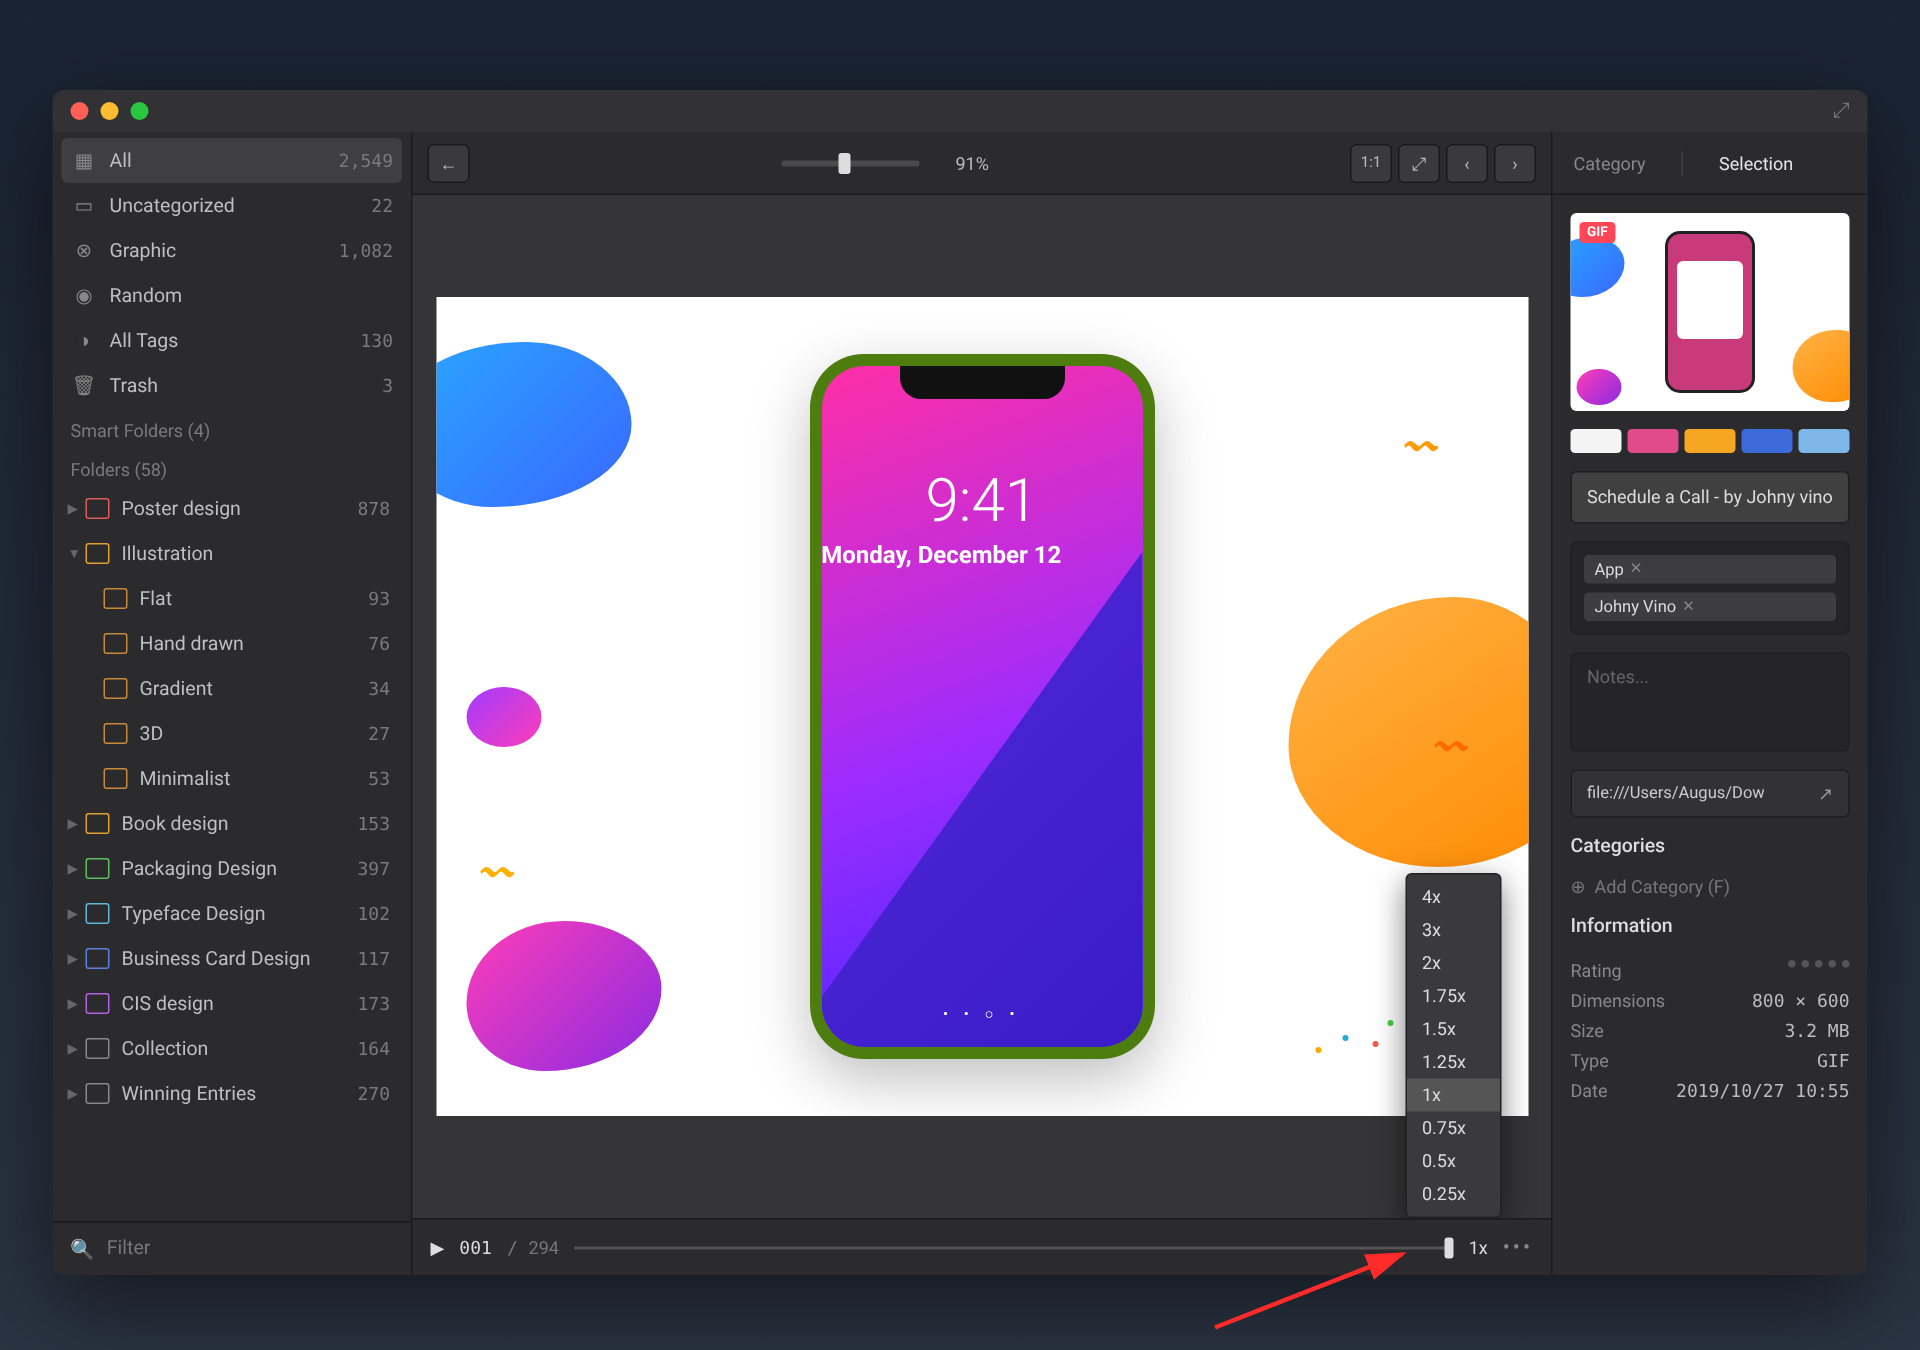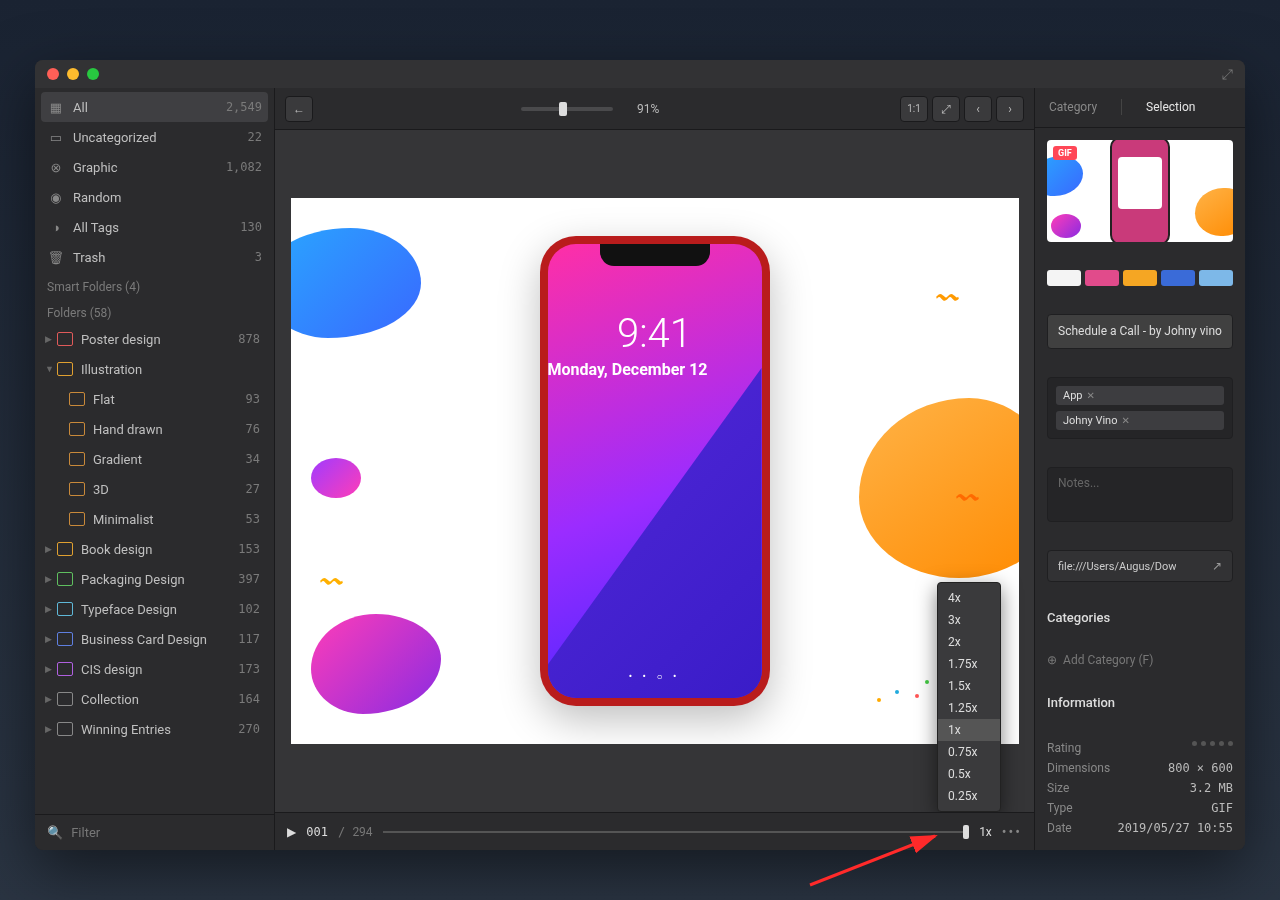--- a/index.html
+++ b/index.html
@@ -42,21 +42,21 @@
 .art{width:728px;height:546px;background:#fff;position:relative;overflow:hidden;}
 .blob{position:absolute;border-radius:50%;}
 .b1{left:-30px;top:30px;width:160px;height:110px;background:linear-gradient(135deg,#29a8ff,#3968ff);border-radius:56% 44% 58% 42%/50% 50% 50% 50%;}
 .b2{right:-40px;top:200px;width:200px;height:180px;background:linear-gradient(145deg,#ffb347,#ff8a00);border-radius:55% 45% 50% 50%/55% 55% 45% 45%;}
 .b3{left:20px;bottom:30px;width:130px;height:100px;background:linear-gradient(135deg,#ff3db8,#8a2be2);border-radius:50% 50% 60% 40%/55% 45% 55% 45%;}
 .b4{left:20px;top:260px;width:50px;height:40px;background:linear-gradient(135deg,#a03bff,#ff3db8);border-radius:50%;}
 .squig{position:absolute;font-size:22px;}
 .s1{right:60px;top:80px;color:#ff9a00;}
 .s2{right:40px;top:280px;color:#ff6a00;}
 .s3{left:30px;bottom:150px;color:#ffb000;}
-.phone{position:absolute;left:50%;top:50%;transform:translate(-50%,-50%);width:230px;height:470px;background:#b91c1c;border-radius:36px;padding:8px;box-shadow:0 14px 40px rgba(0,0,0,0.25);}
+.phone{position:absolute;left:50%;top:50%;transform:translate(-50%,-50%);width:230px;height:470px;background:#4d7c0f;border-radius:36px;padding:8px;box-shadow:0 14px 40px rgba(0,0,0,0.25);}
 .screen{width:100%;height:100%;background:linear-gradient(160deg,#ff2fa6 0%,#9b2cff 55%,#4026ff 100%);border-radius:28px;position:relative;overflow:hidden;}
 .notch{position:absolute;top:0;left:50%;transform:translateX(-50%);width:110px;height:22px;background:#111;border-radius:0 0 14px 14px;}
 .time{position:absolute;top:66px;width:100%;text-align:center;color:#fff;font-size:40px;font-weight:300;}
 .date{position:absolute;top:116px;width:100%;text-align:left;color:#fff;font-size:16px;font-weight:bold;}
 .wedge{position:absolute;bottom:0;left:0;width:100%;height:330px;background:linear-gradient(135deg,#5228d8 0%,#3a1cc8 100%);clip-path:polygon(0 100%,0 90%,100% 0,100% 100%);}
 .dots-ind{position:absolute;bottom:16px;width:100%;text-align:center;color:#fff;font-size:10px;letter-spacing:4px;}
 .speed-menu{position:absolute;right:33px;bottom:0;width:64px;background:#3a3a3c;border:1px solid #222;border-radius:4px;box-shadow:0 6px 20px rgba(0,0,0,0.5);padding:4px 0;font-size:12px;color:#ddd;}
 .speed-menu div{padding:4px 10px;cursor:pointer;}
 .speed-menu div.sel{background:#555;}
 .playbar{height:38px;background:#2b2b2d;border-top:1px solid #1a1a1c;display:flex;align-items:center;padding:0 12px;gap:10px;color:#bbb;font-size:12px;}
@@ -66,21 +66,21 @@
 .seek{flex:1;height:20px;position:relative;}
 .seek .track{position:absolute;left:0;right:0;top:9px;height:2px;background:#555;}
 .seek .handle{position:absolute;right:0;top:3px;width:6px;height:14px;background:#ddd;border-radius:2px;}
 .speed-label{color:#ddd;font-size:12px;cursor:pointer;}
 .more{color:#888;cursor:pointer;font-size:14px;letter-spacing:2px;}
 .inspector{width:210px;background:#2b2b2d;display:flex;flex-direction:column;font-size:12px;color:#bbb;}
 .insp-tabs{height:42px;border-bottom:1px solid #1a1a1c;display:flex;align-items:center;padding:0 14px;gap:24px;}
 .insp-tabs .tab{color:#888;cursor:pointer;}
 .insp-tabs .tab.active{color:#e5e5e5;}
 .insp-tabs .sep{width:1px;height:16px;background:#444;}
-.insp-body{padding:12px;overflow:auto;display:flex;flex-direction:column;gap:28px;}
+.insp-body{padding:12px;overflow:auto;display:flex;flex-direction:column;gap:12px;}
 .thumb{width:100%;height:132px;background:#fff;border-radius:4px;position:relative;overflow:hidden;}
 .thumb .badge{position:absolute;left:6px;top:6px;background:#ff4757;color:#fff;font-size:9px;font-weight:bold;padding:2px 5px;border-radius:3px;}
 .swatches{display:flex;gap:4px;}
 .swatch{flex:1;height:16px;border-radius:3px;}
 .title-box{background:#404040;border:1px solid #1f1f21;border-radius:4px;padding:8px 10px;color:#ddd;font-size:12px;line-height:1.4;}
 .tags-box{background:#252527;border:1px solid #1f1f21;border-radius:4px;padding:8px;display:flex;gap:6px;flex-wrap:wrap;flex-direction:column;}
 .tag{background:#3d3d40;border-radius:3px;padding:3px 7px;color:#ddd;font-size:11px;display:flex;align-items:center;gap:4px;}
 .tag .x{color:#888;font-size:10px;}
 .notes-box{background:#252527;border:1px solid #1f1f21;border-radius:4px;padding:8px 10px;color:#666;font-size:12px;height:66px;}
 .path-box{background:#323234;border:1px solid #1f1f21;border-radius:4px;padding:8px 10px;color:#ccc;font-size:11px;display:flex;align-items:center;justify-content:space-between;}
@@ -362,21 +362,21 @@
             <div class="info-row">
               <span>Size</span>
               <span class="v">3.2 MB</span>
             </div>
             <div class="info-row">
               <span>Type</span>
               <span class="v">GIF</span>
             </div>
             <div class="info-row">
               <span>Date</span>
-              <span class="v">2019/05/27 10:55</span>
+              <span class="v">2019/10/27 10:55</span>
             </div>
           </div>
       </div>
     </div>
   </div>
 </div>
 
 <svg class="arrow" viewBox="0 0 170 60">
   <defs>
       <marker id="ah" markerWidth="10" markerHeight="10" refX="8" refY="3" orient="auto">

